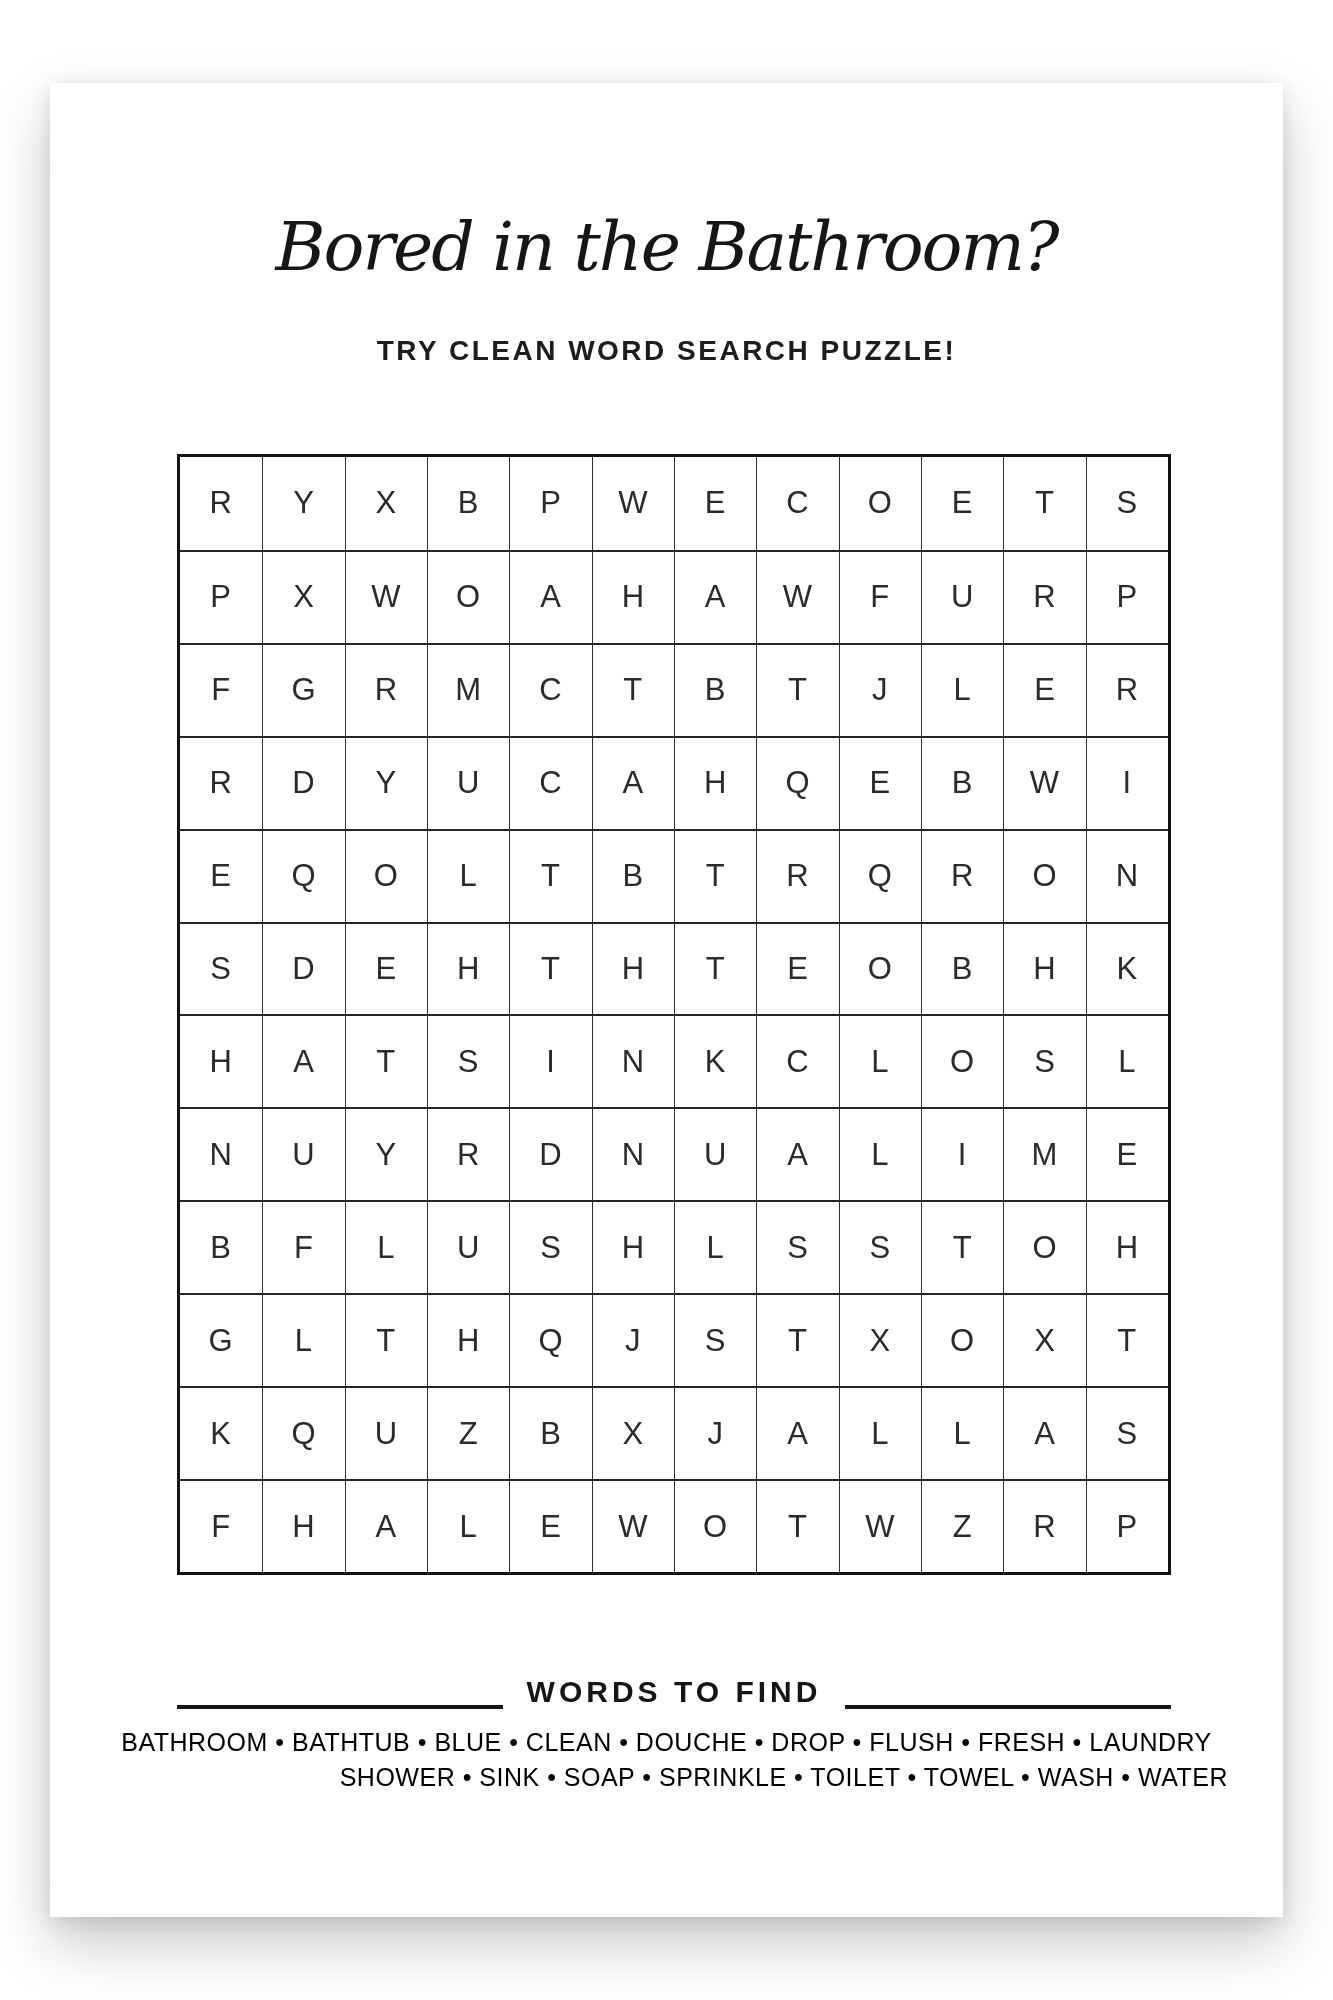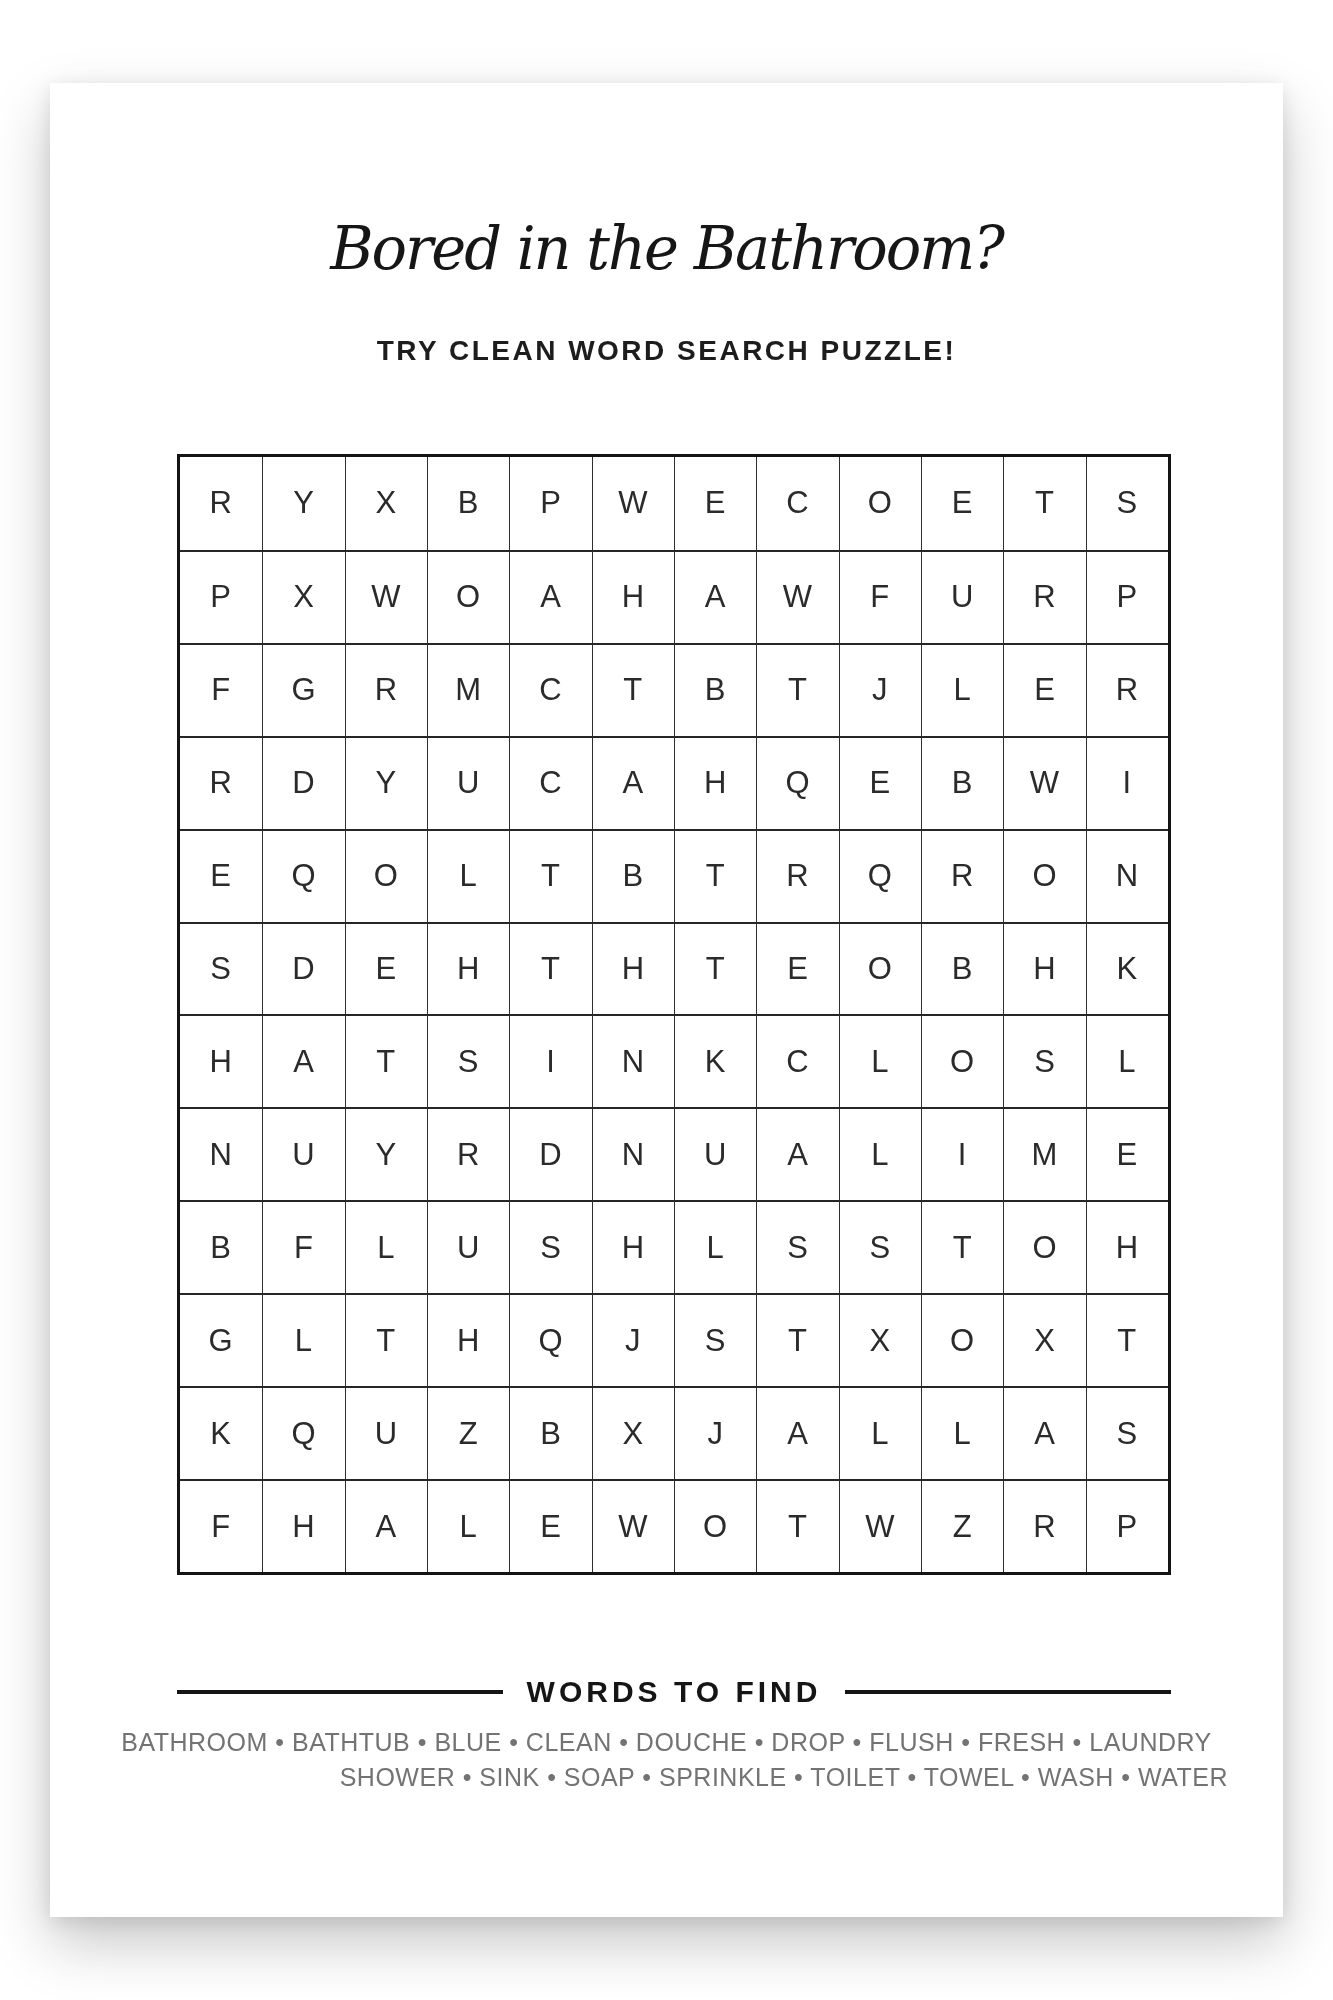--- a/index.html
+++ b/index.html
@@ -24,26 +24,26 @@
     width: 1233px;
     height: 1834px;
     background: #ffffff;
     box-shadow: 0 26px 55px rgba(0,0,0,0.22), 0 4px 18px rgba(0,0,0,0.10);
   }
   .title {
     position: absolute;
     top: 118px;
     left: 0;
     right: 0;
-    margin: 16px;
+    margin: 9px;
     text-align: center;
     font-family: "DejaVu Serif", serif;
     font-style: italic;
     font-weight: 400;
-    font-size: 59px;
+    font-size: 68px;
     line-height: 1.1;
     letter-spacing: -2px;
     color: #161616;
     white-space: nowrap;
   }
   .subtitle {
     position: absolute;
     top: 252px;
     left: 0;
     right: 0;
@@ -78,21 +78,21 @@
     border-top: 2px solid #262626;
   }
   .cell.first-col { border-left: none; }
   .cell.first-row { border-top: none; }
   .words-heading-row {
     position: absolute;
     top: 1592px;
     left: 127px;
     width: 994px;
     display: flex;
-    align-items: center;
+    align-items: flex-end;
     gap: 24px;
   }
   .rule {
     flex: 1;
     height: 4px;
     background: #151515;
   }
   .words-heading {
     font-size: 30px;
     font-weight: 700;
@@ -100,21 +100,21 @@
     color: #151515;
     white-space: nowrap;
   }
   .word-line {
     position: absolute;
     left: 55px;
     right: 55px;
     text-align: center;
     font-size: 25px;
     letter-spacing: 0.5px;
-    color: #737373;
+    color: #000000;
     white-space: nowrap;
   }
   #word-line-1 { top: 1645px; }
   #word-line-2 { top: 1680px; text-align: right; }
 </style>
 </head>
 <body>
 
 <div class="canvas">
   <div class="poster">

